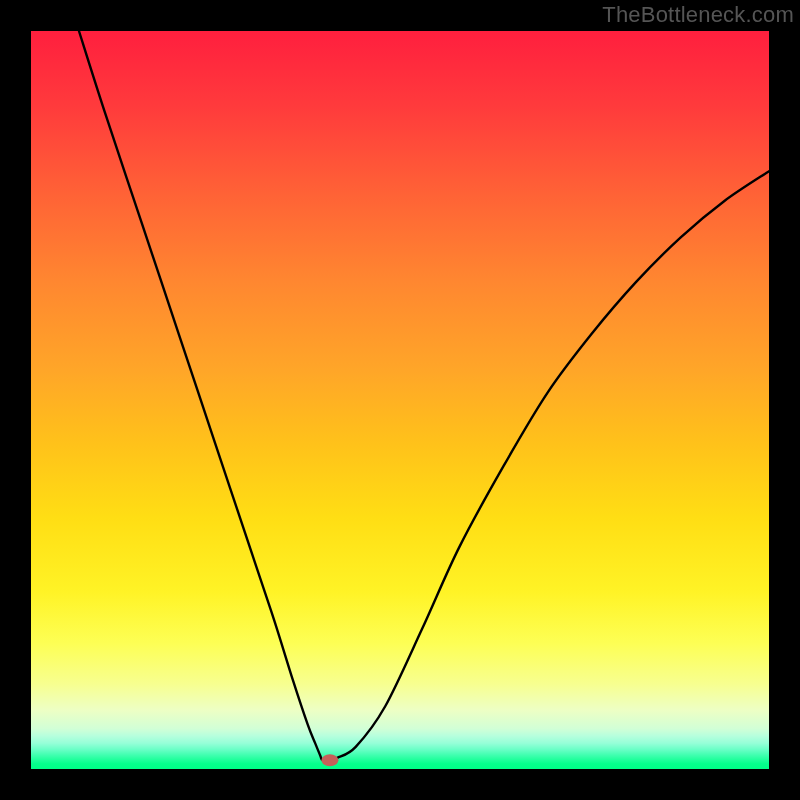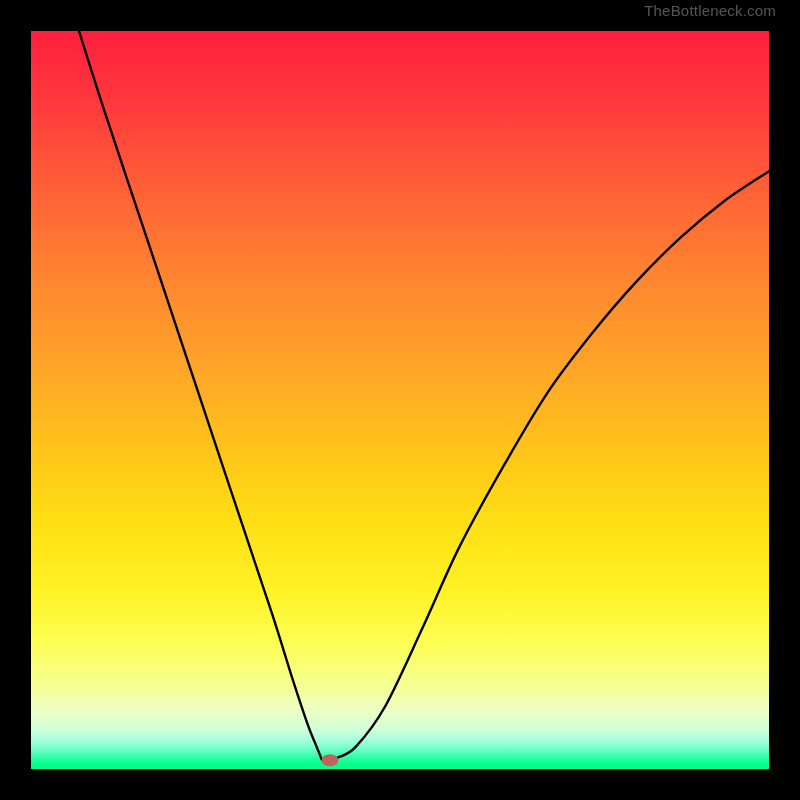--- a/index.html
+++ b/index.html
@@ -13,23 +13,23 @@
   }
   .frame {
     position: relative;
     width: 800px;
     height: 800px;
     background: #000;
   }
   .watermark {
     position: absolute;
     top: 2px;
-    right: 24px;
+    right: 6px;
     color: #555;
-    font-size: 15px;
+    font-size: 22px;
     font-weight: 500;
     z-index: 10;
     letter-spacing: 0.2px;
   }
   .plot-area {
     position: absolute;
     left: 31px;
     top: 31px;
     width: 738px;
     height: 738px;

